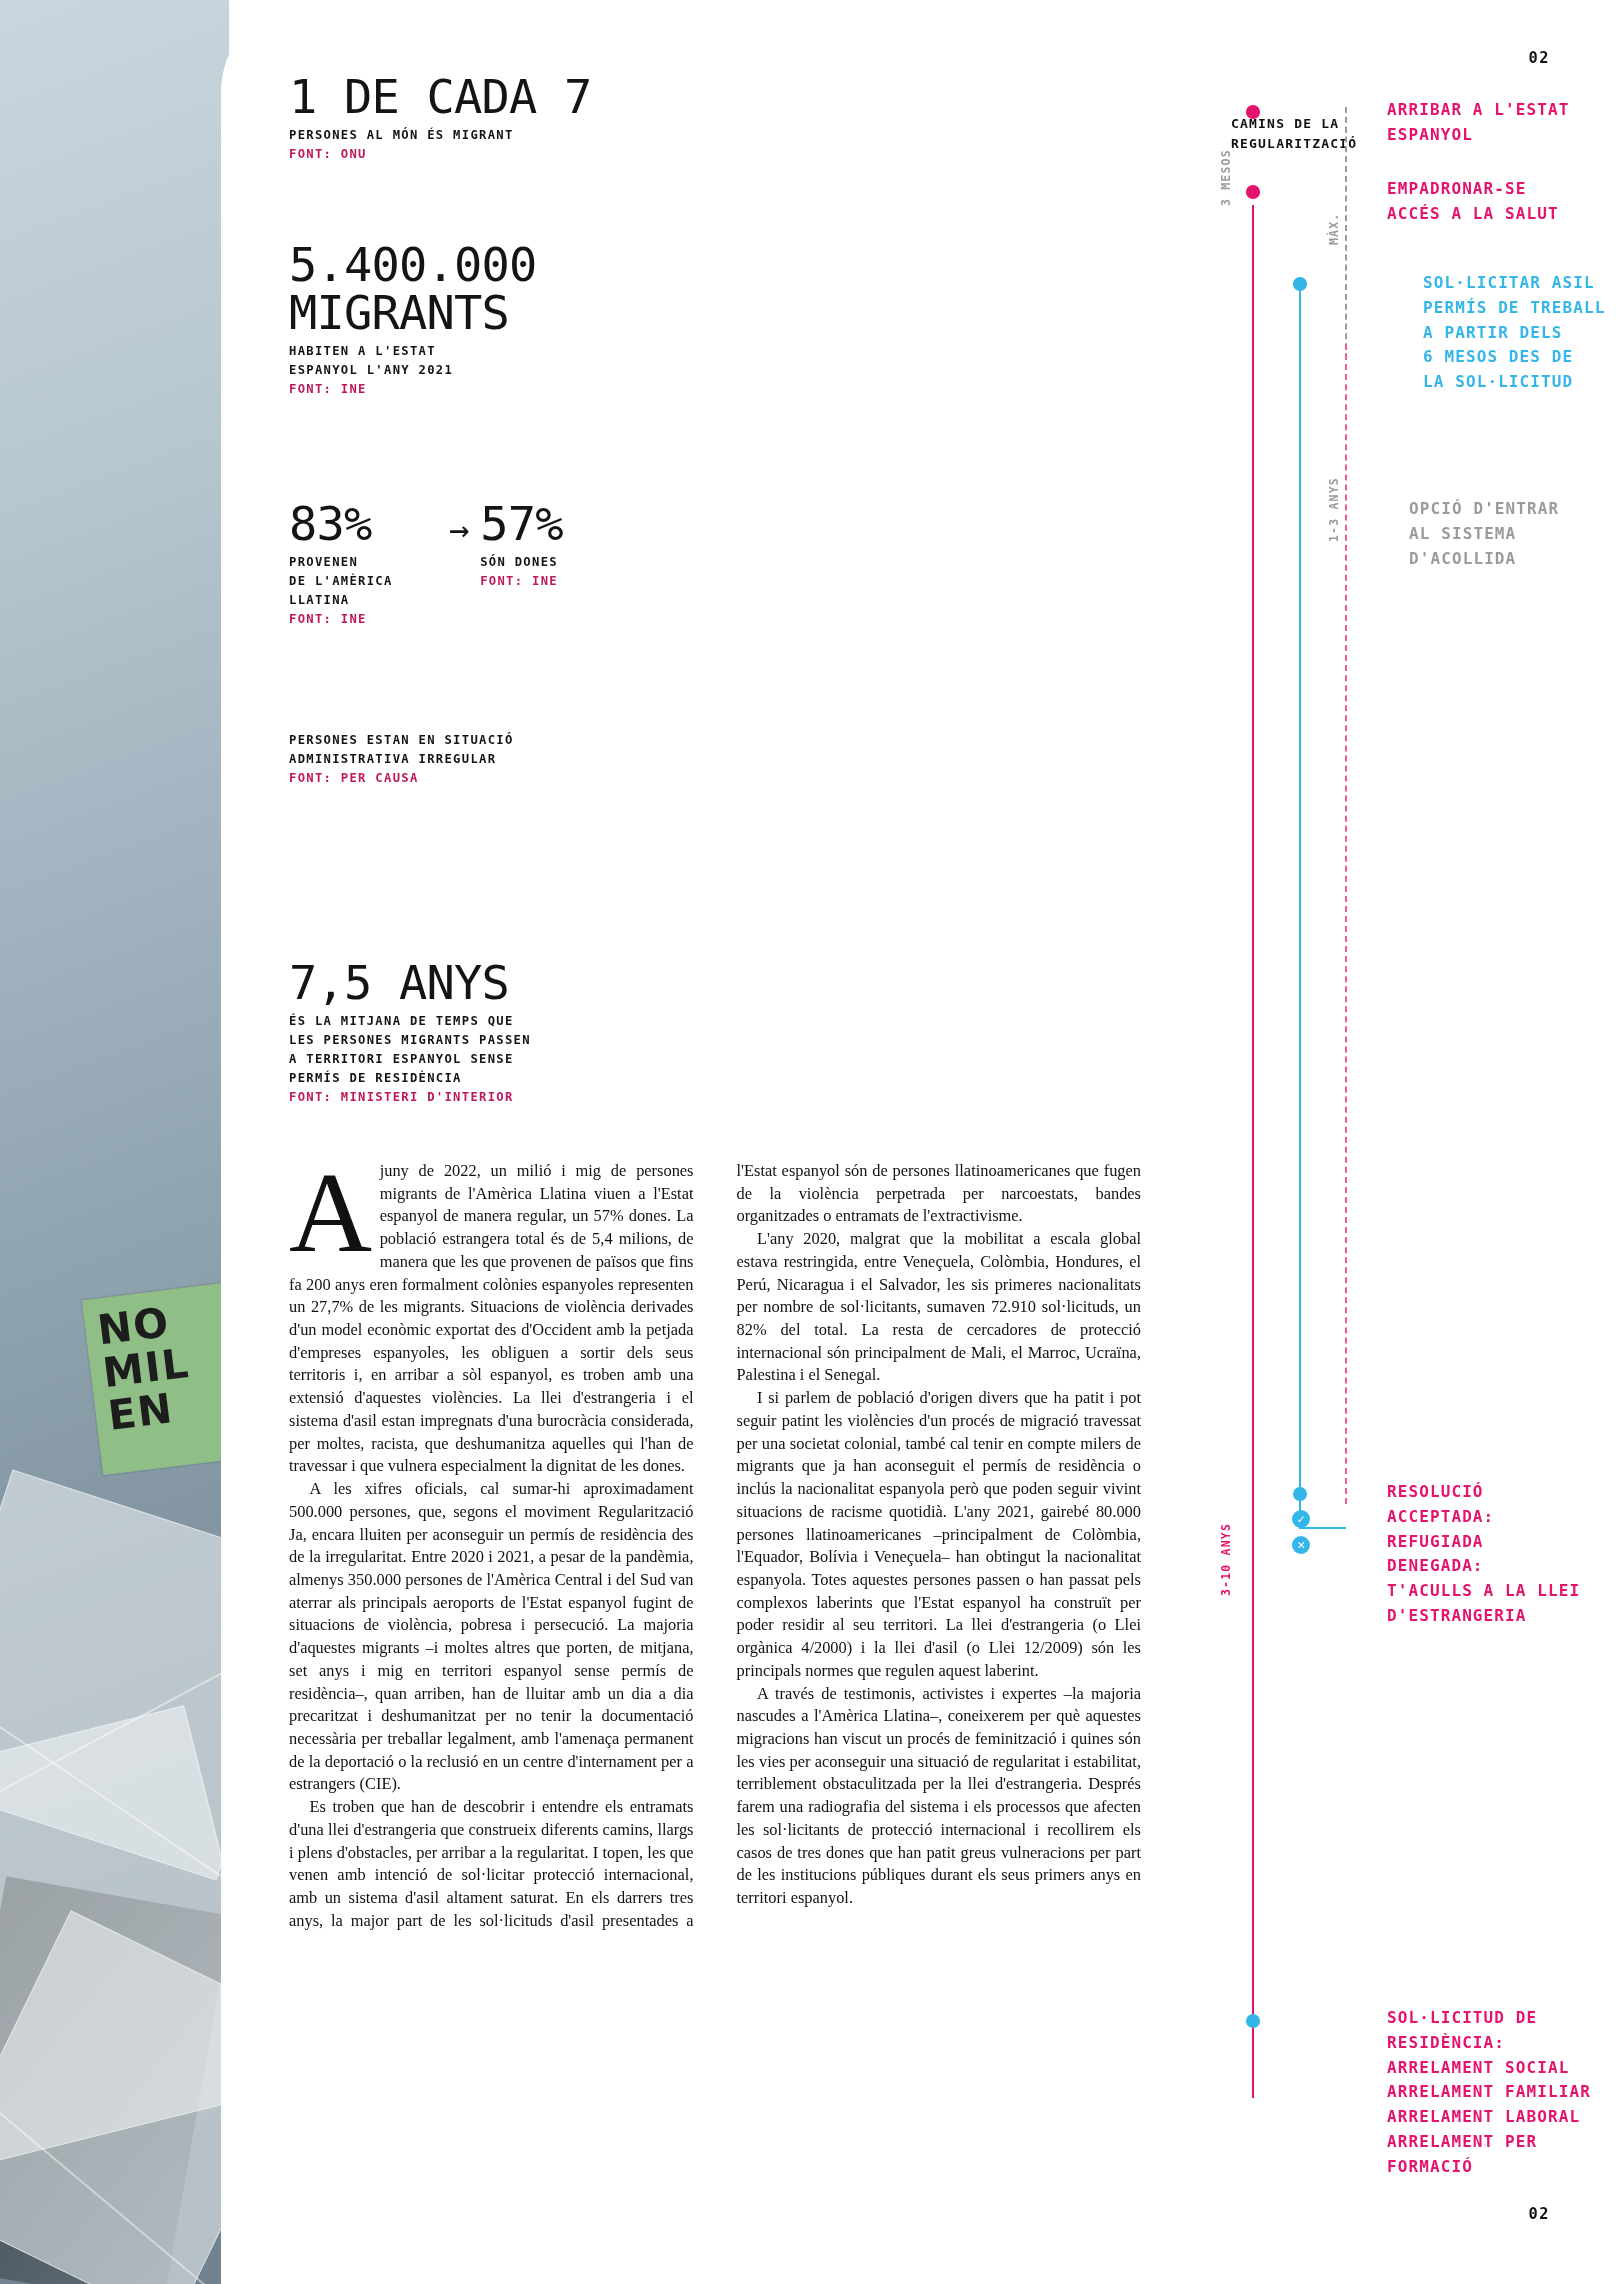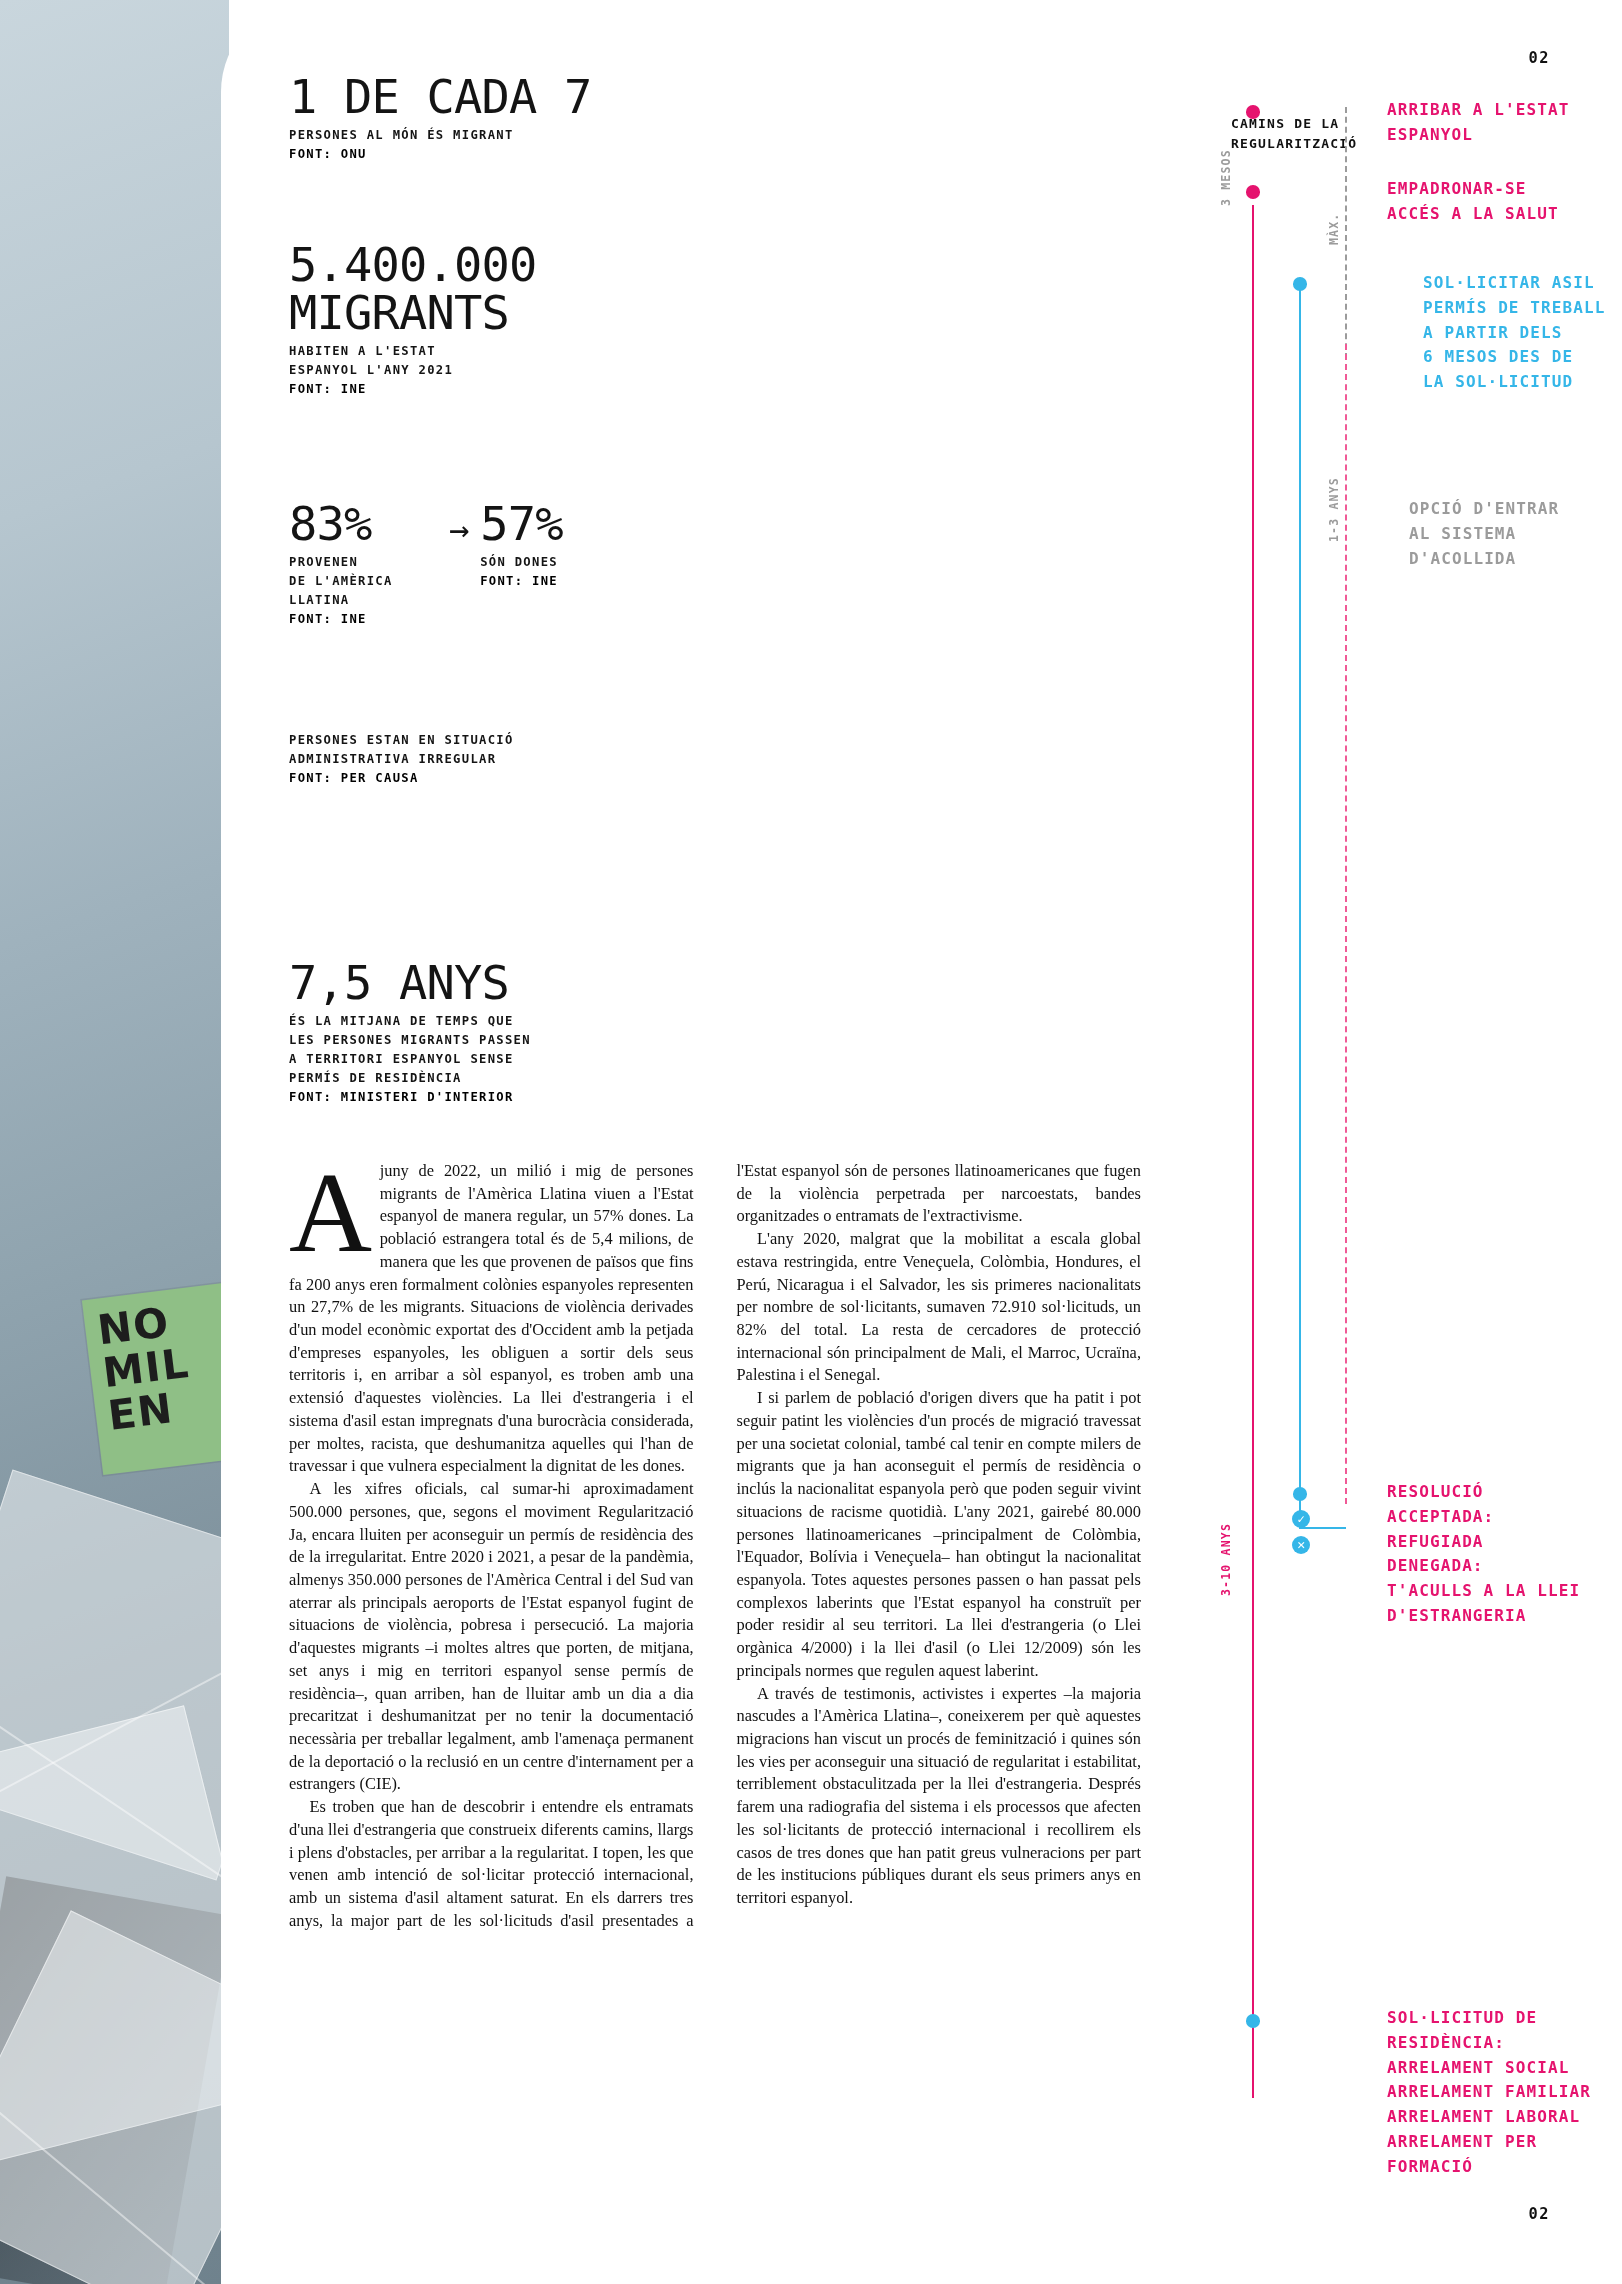--- a/index.html
+++ b/index.html
@@ -71,21 +71,21 @@
     font-size:47px; line-height:1.02; letter-spacing:-0.8px; color:#141414;
     white-space:pre-line;
   }
   .stat .sub{
     font-family:"DejaVu Sans Mono", monospace; font-weight:700;
     font-size:12.2px; letter-spacing:1.3px; line-height:1.55; color:#141414;
     margin-top:5px; white-space:pre-line; text-transform:uppercase;
   }
   .stat .src{
     font-family:"DejaVu Sans Mono", monospace; font-weight:700;
-    font-size:12.2px; letter-spacing:1.3px; line-height:1.55; color:#000000;
+    font-size:12.2px; letter-spacing:1.3px; line-height:1.55; color:#be185d;
     text-transform:uppercase;
   }
   .s-1{ position:absolute; left:0; top:0; }
   .s-2{ position:absolute; left:0; top:168px; }
   .s-3{ position:absolute; left:0; top:427px; width:427px; }
   .s-4{ position:absolute; left:0; top:653px; }
   .s-5{ position:absolute; left:0; top:886px; }
 
   .pct-row{ display:flex; align-items:flex-start; }
   .pct-col{ width:160px; }

